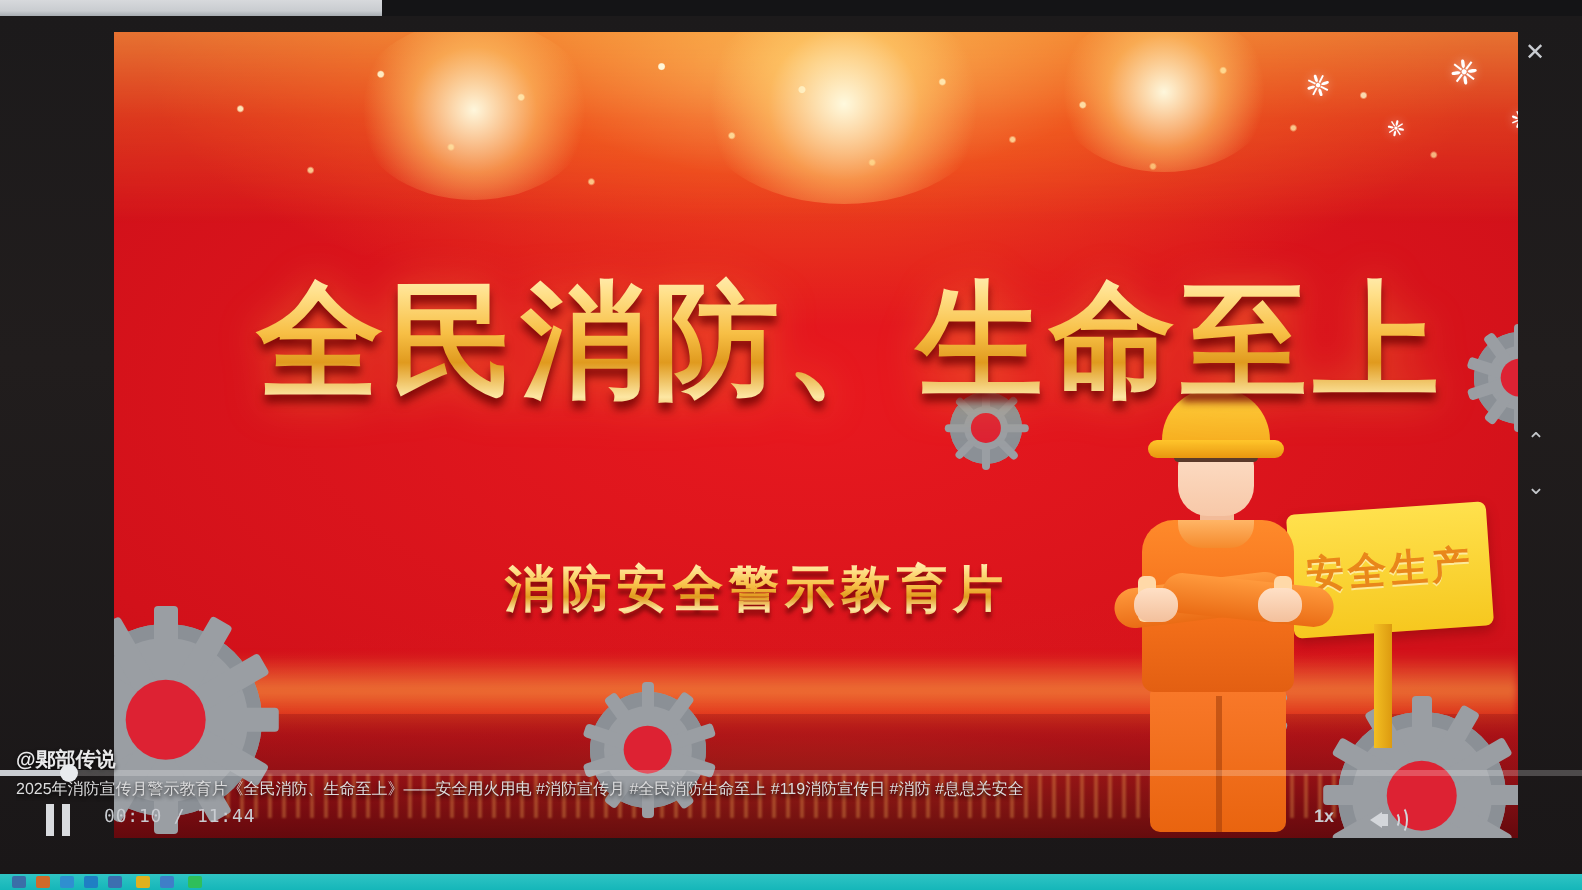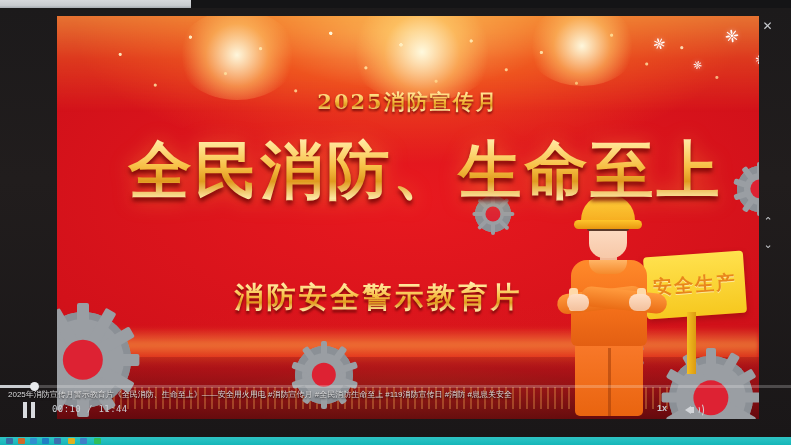--- a/index.html
+++ b/index.html
@@ -114,21 +114,21 @@
   .t-line3{
     position:absolute; left:0; right:0; top:205px; text-align:center;
     padding-left:120px;
     font-size:27px; font-weight:bold; letter-spacing:1px;
     font-family:"DejaVu Sans","Liberation Sans",sans-serif;
     filter:drop-shadow(0 3px 1px rgba(120,8,8,.85));
   }
   .t-line4{
     position:absolute; left:0; right:0; top:262px; text-align:center;
     padding-right:59px;
-    font-size:29px; font-weight:bold; letter-spacing:3px;
+    font-size:25px; font-weight:bold; letter-spacing:3px;
     font-family:"DejaVu Sans","Liberation Sans",sans-serif;
     filter:drop-shadow(0 3px 1px rgba(120,8,8,.85));
   }
 
   
   .gear{ position:absolute; }
   .gear .gbody{
     width:100%; height:100%; border-radius:50%;
     background:#9a9ea3;
     box-shadow:inset 0 0 0 7px #8b9096;
@@ -396,30 +396,30 @@
           <div class="w-helmet"></div>
           <div class="w-arm w-armL"></div>
           <div class="w-arm w-armR"></div>
           <div class="w-cuff" style="left:32px"></div>
           <div class="w-cuff" style="left:100px"></div>
           <div class="w-hand w-handL"></div>
           <div class="w-hand w-handR"></div>
         </div>
 
         <div class="poster-text">
-          <div class="t-sub gold">2025消防宣传月</div>
           <div class="t-main gold">全民消防、生命至上</div>
           <div class="t-line4 gold">消防安全警示教育片</div>
         </div>
 
 
       </div>
     </div>
 
     <div class="vid-meta">
+      <div class="vid-user">@郹部传说</div>
       <div class="vid-desc">2025年消防宣传月警示教育片《全民消防、生命至上》——安全用火用电 #消防宣传月 #全民消防生命至上 #119消防宣传日 #消防 #息息关安全</div>
     </div>
 
     <div class="ctrl">
       <div class="seek">
         <div class="seek-fill" style="width: 4.3%;"></div>
         <div class="seek-knob" style="left: 4.3%;"></div>
       </div>
       <div class="ctrl-row">
         <div class="btn-play">

